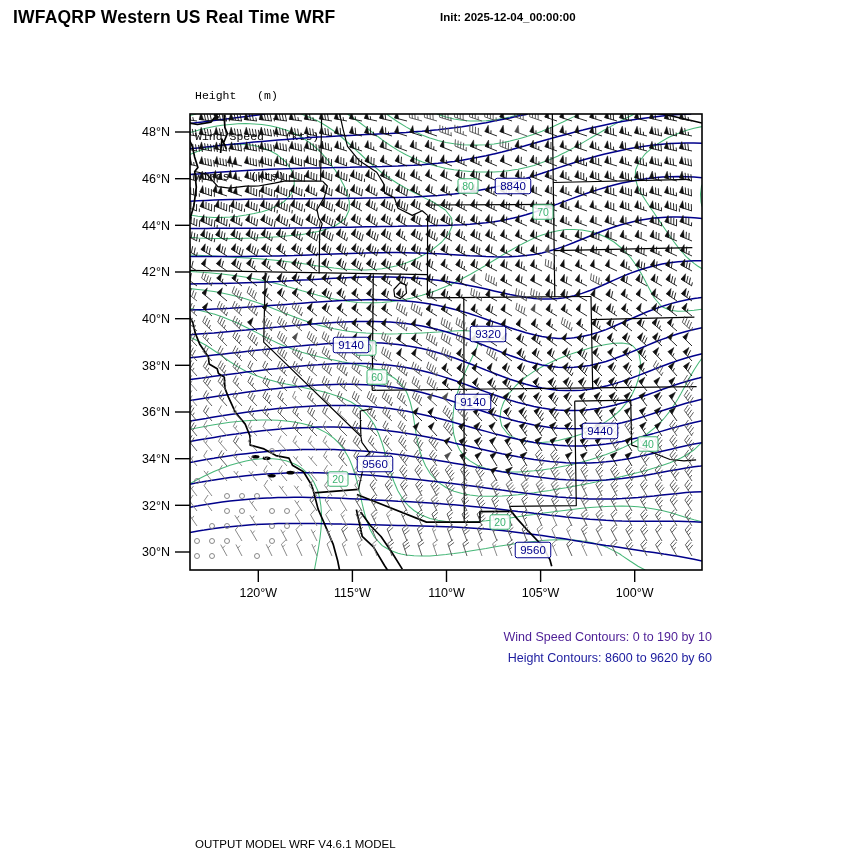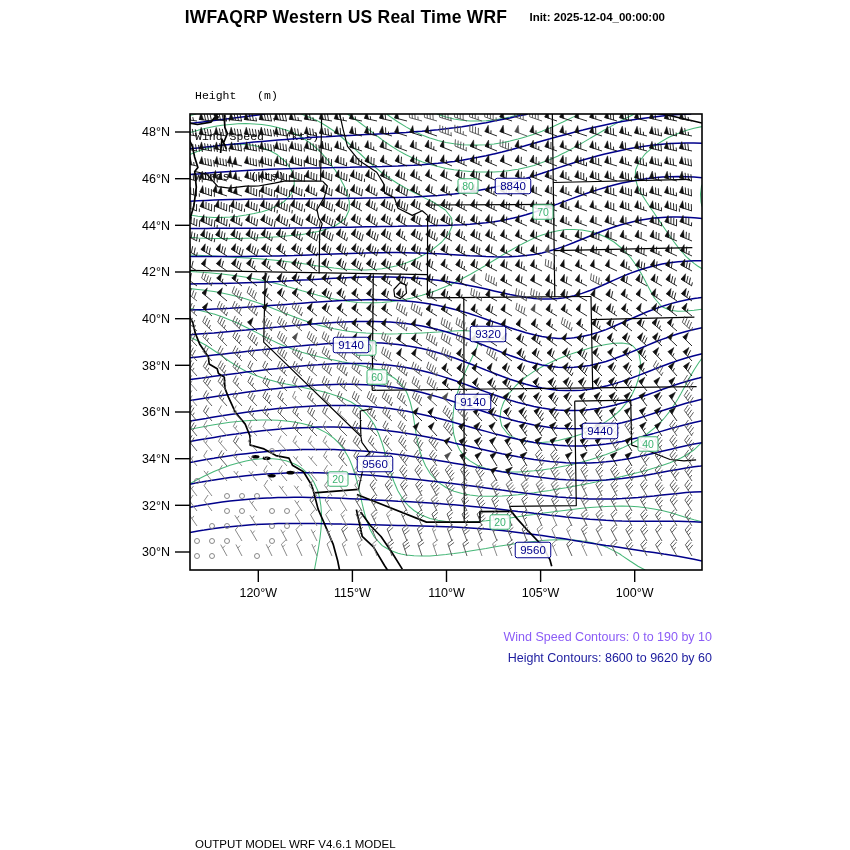--- a/index.html
+++ b/index.html
@@ -1,20 +1,20 @@
 <!DOCTYPE html>
 <html><head>
 <meta charset="utf-8">
 <style>
   html,body{margin:0;padding:0;background:#fff;}
   .page{position:relative;width:850px;height:850px;background:#ffffff;
         font-family:"Liberation Sans",sans-serif;overflow:hidden;color:#000;}
-  .title{position:absolute;left:0;top:7px;width:692px;text-align:center;
-         font-size:17.5px;font-weight:bold;letter-spacing:.2px;}
-  .hdr{position:absolute;top:10px;left:440px;width:225px;text-align:right;
+  .title{position:absolute;left:0;top:7px;width:692px;
+         font-size:17.5px;font-weight:bold;letter-spacing:.2px;padding-left:13px;}
+  .hdr{position:absolute;top:10px;left:440px;width:225px;text-align:left;
        font-size:11.5px;line-height:14px;}
   .hdr .b{font-weight:bold;}
   .legend{position:absolute;left:195px;top:62px;font-size:11.5px;line-height:13.5px;white-space:pre;font-family:Liberation Mono, monospace;}
   .cap{position:absolute;left:300px;width:412px;text-align:right;font-size:12.5px;}
   .cap1{top:606px;}
   .cap2{top:630px;}
   .footer{position:absolute;left:195px;top:809px;font-size:11.5px;line-height:14px;white-space:pre;}
   svg{position:absolute;left:0;top:0;}
   svg text{font-family:"Liberation Sans",sans-serif;}
 </style>
@@ -181,20 +181,20 @@
         <line x1="446.5" y1="570" x2="446.5" y2="582" stroke="#000" stroke-width="1.4"></line>
         <text x="446.5" y="597" text-anchor="middle" font-size="12.5" fill="#000">110°W</text>
         <line x1="540.6" y1="570" x2="540.6" y2="582" stroke="#000" stroke-width="1.4"></line>
         <text x="540.6" y="597" text-anchor="middle" font-size="12.5" fill="#000">105°W</text>
         <line x1="634.7" y1="570" x2="634.7" y2="582" stroke="#000" stroke-width="1.4"></line>
         <text x="634.7" y="597" text-anchor="middle" font-size="12.5" fill="#000">100°W</text>
       </g>
     </svg>
 
   <div class="cap cap1" style="color: rgb(27, 27, 158); margin-top: 45px;">Height Contours: 8600 to 9620 by 60</div>
-  <div class="cap cap2" style="color: #8b5cf6;">Wind Speed Contours: 0 to 190 by 10</div>
+  <div class="cap cap2" style="color: #4c1d95;">Wind Speed Contours: 0 to 190 by 10</div>
 
   <div class="footer">
     <div>OUTPUT MODEL WRF V4.6.1 MODEL</div>
     
   </div>
 
 </div>
 
 </body></html>

